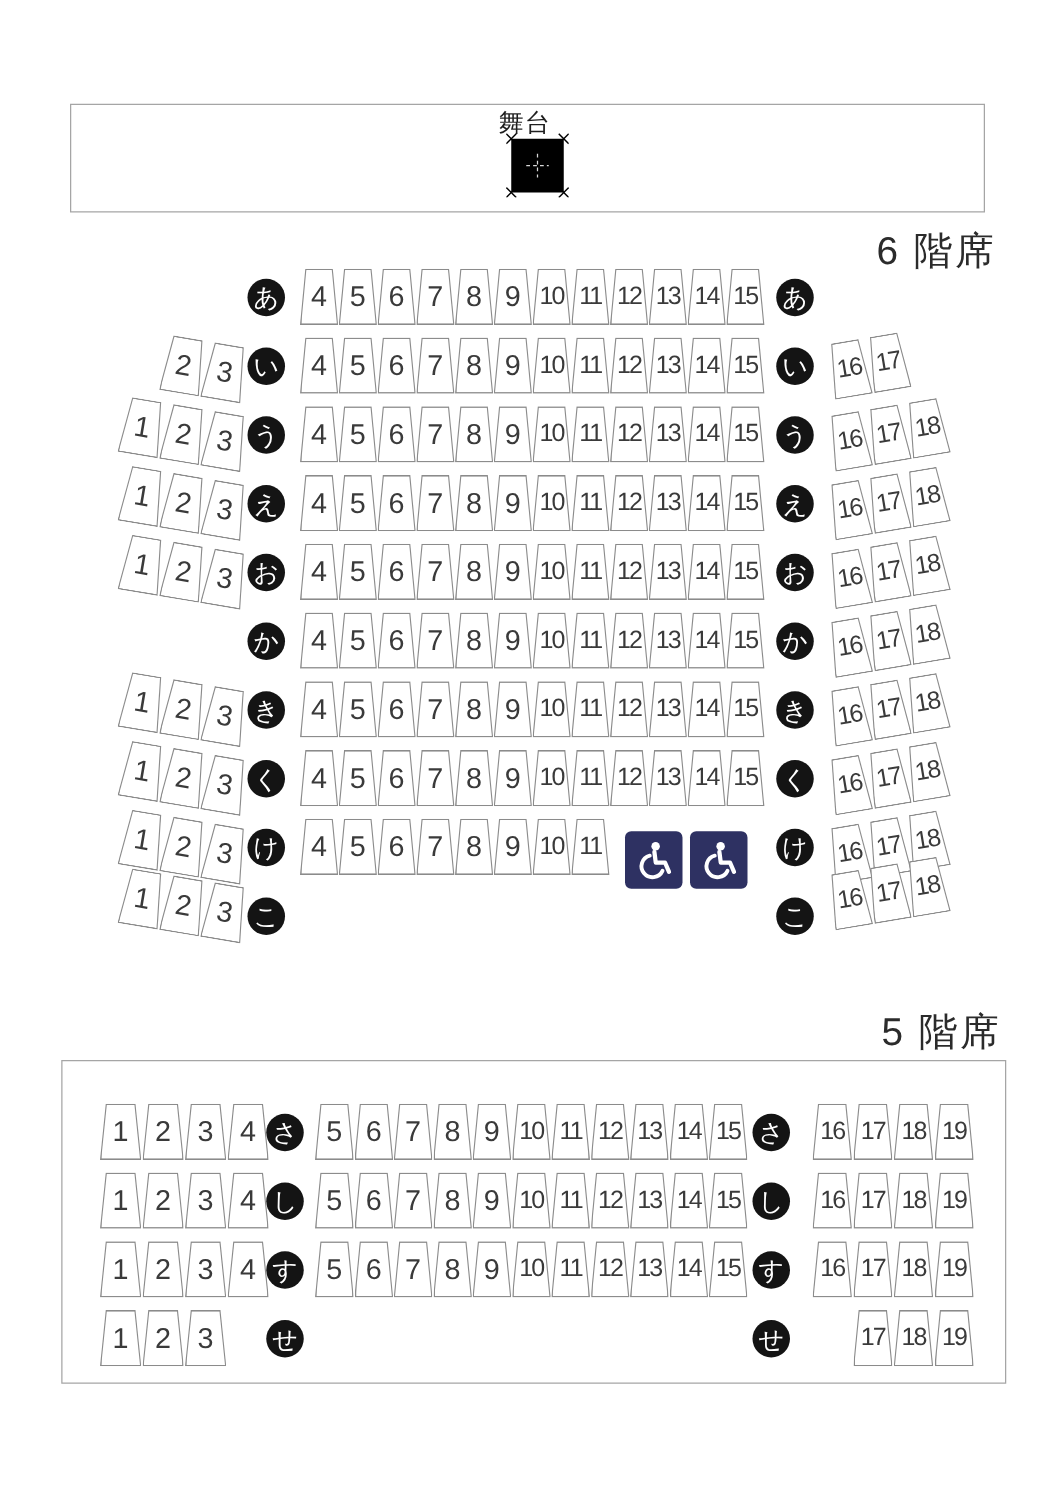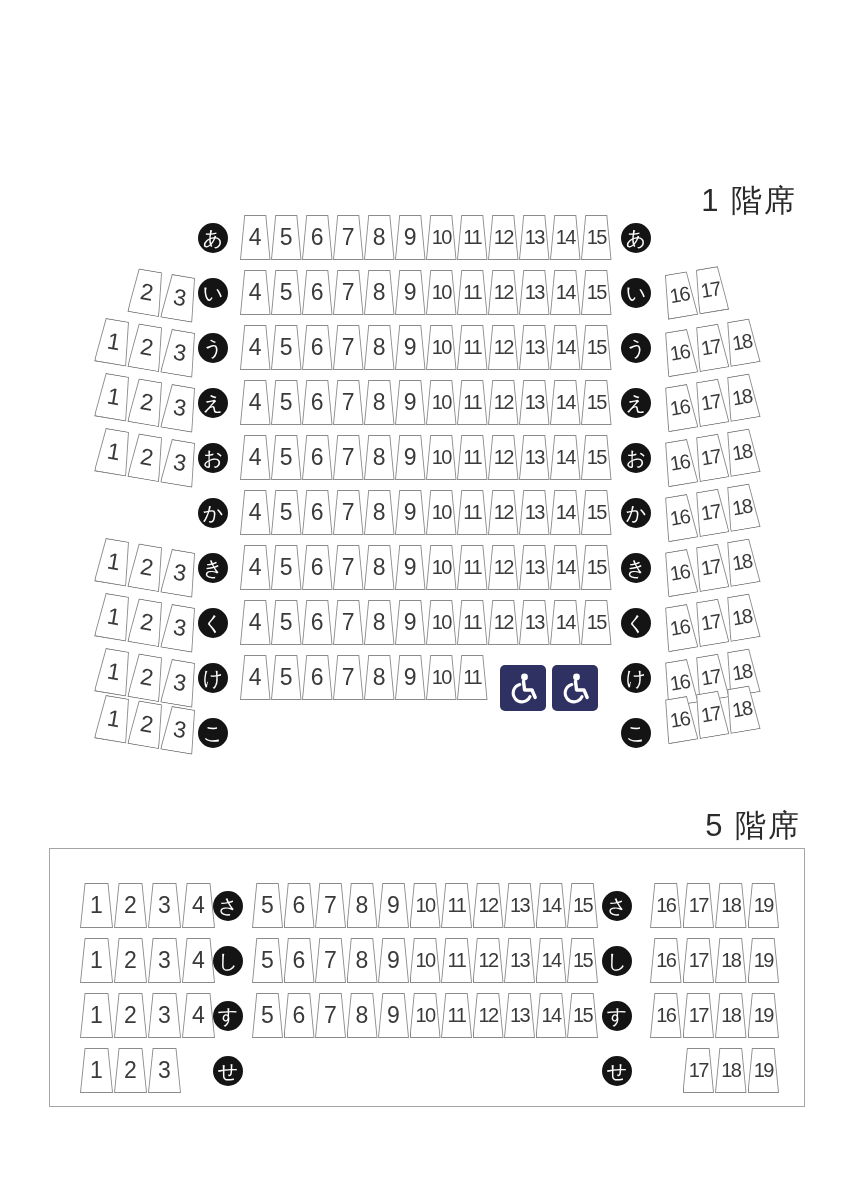--- a/index.html
+++ b/index.html
@@ -55,22 +55,44 @@
     background:var(--wheelchair-bg,#2e3162);
     display:flex;align-items:center;justify-content:center;
   }
   .wheelchair svg{width:36px;height:36px;}
 </style>
 </head>
 <body>
 
 <div id="canvas">
 
-
-  <div class="floor-title t1">1 階席</div>
+  <div class="stage-box">
+    <div class="stage-label">舞台</div>
+    <div class="stage-marker">
+      <svg viewBox="0 0 50 52" xmlns="http://www.w3.org/2000/svg">
+        <rect x="4" y="5" width="42" height="43" fill="#000"></rect>
+        <g stroke="#000" stroke-width="1.2">
+          <line x1="0" y1="1" x2="8" y2="9"></line>
+            <line x1="8" y1="1" x2="0" y2="9"></line>
+          <line x1="42" y1="1" x2="50" y2="9"></line>
+            <line x1="50" y1="1" x2="42" y2="9"></line>
+          <line x1="0" y1="44" x2="8" y2="52"></line>
+            <line x1="8" y1="44" x2="0" y2="52"></line>
+          <line x1="42" y1="44" x2="50" y2="52"></line>
+            <line x1="50" y1="44" x2="42" y2="52"></line>
+        </g>
+        <g stroke="#d8d8d8" stroke-width="1" stroke-dasharray="3 2.5">
+          <line x1="25" y1="17" x2="25" y2="36"></line>
+          <line x1="16" y1="26.5" x2="34" y2="26.5"></line>
+        </g>
+      </svg>
+    </div>
+  </div>
+
+  <div class="floor-title t1">6 階席</div>
   <div id="floor1-rows" class="rows-layer">
       <div class="rlabel" style="left: 198px; top: 223px;">あ</div>
       <div class="rlabel" style="left: 621px; top: 223px;">あ</div>
       <div class="seat" style="left: 240px; top: 215px; width: 30.5px;">4</div>
       <div class="seat" style="left: 271px; top: 215px; width: 30.5px;">5</div>
       <div class="seat" style="left: 302px; top: 215px; width: 30.5px;">6</div>
       <div class="seat" style="left: 333px; top: 215px; width: 30.5px;">7</div>
       <div class="seat" style="left: 364px; top: 215px; width: 30.5px;">8</div>
       <div class="seat" style="left: 395px; top: 215px; width: 30.5px;">9</div>
       <div class="seat two" style="left: 426px; top: 215px; width: 30.5px;">10</div>

